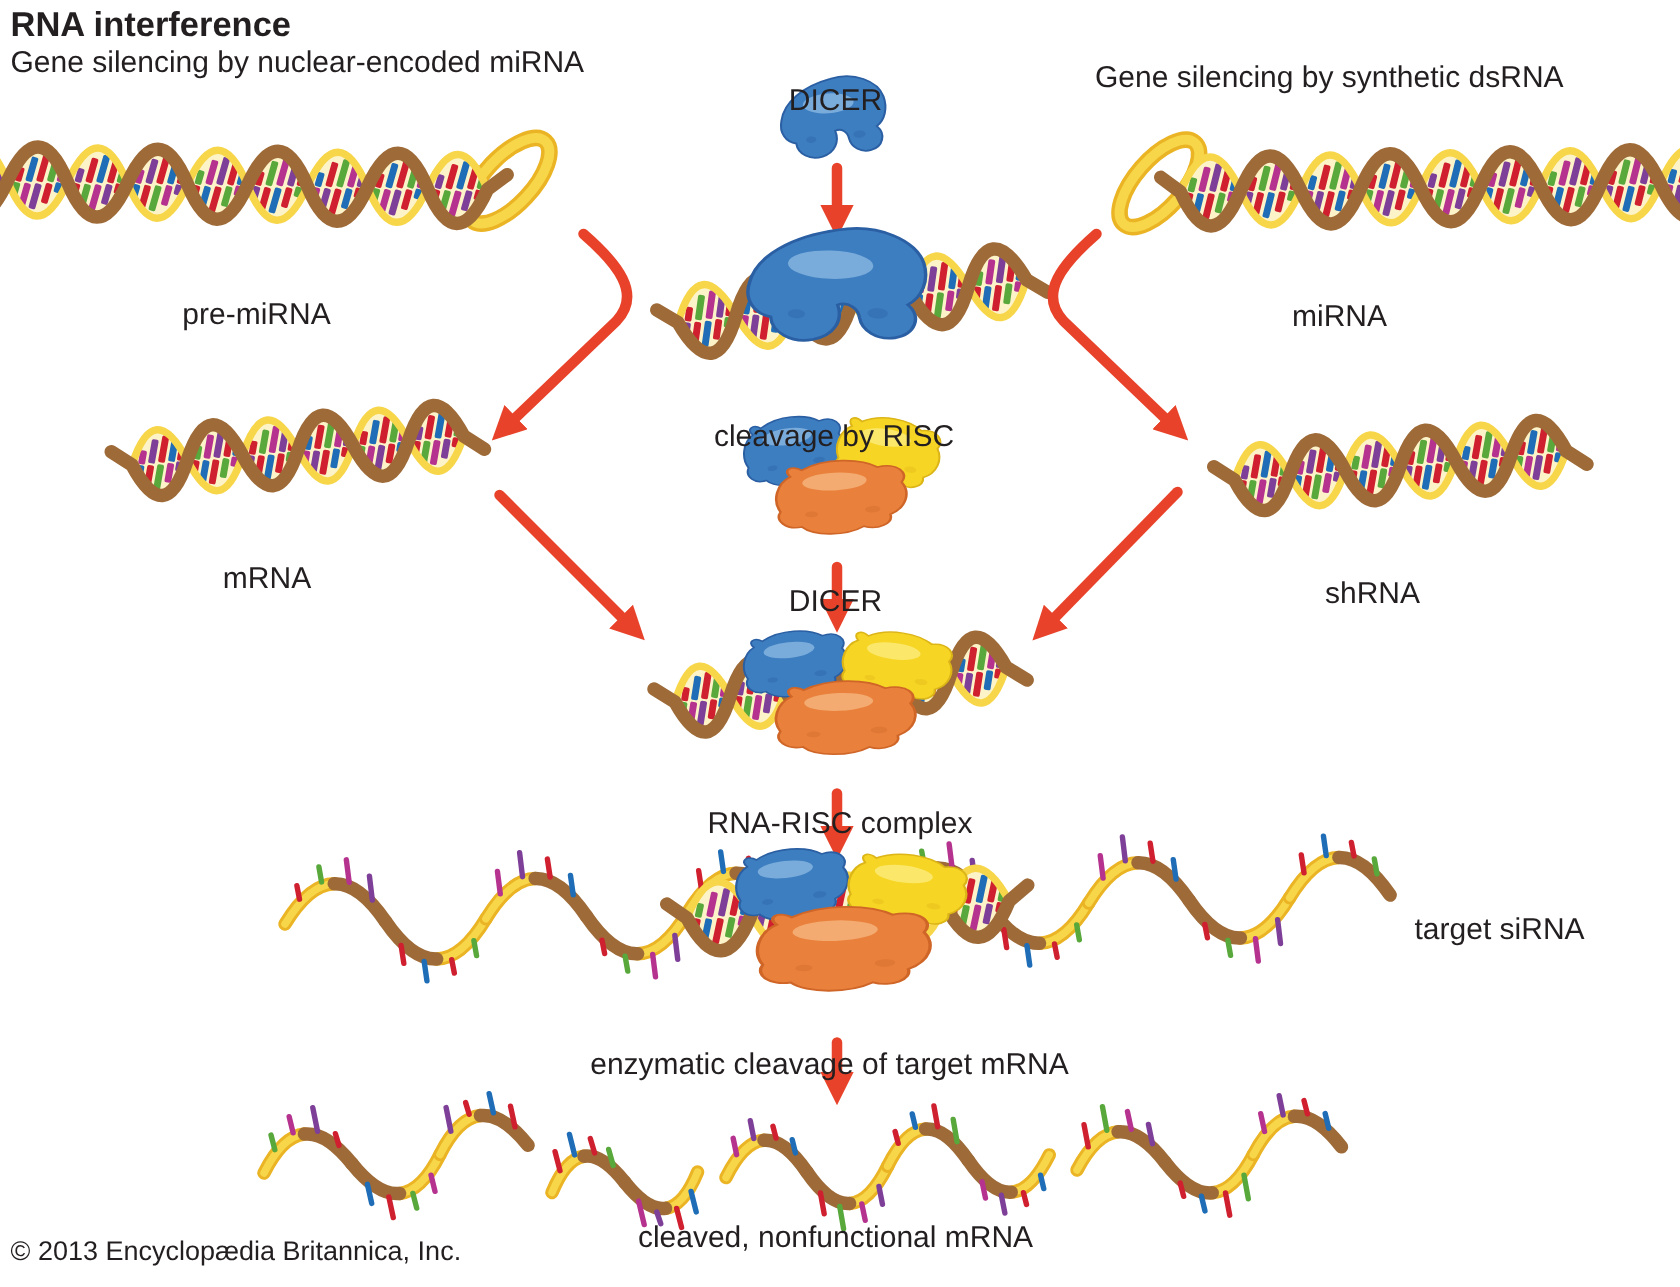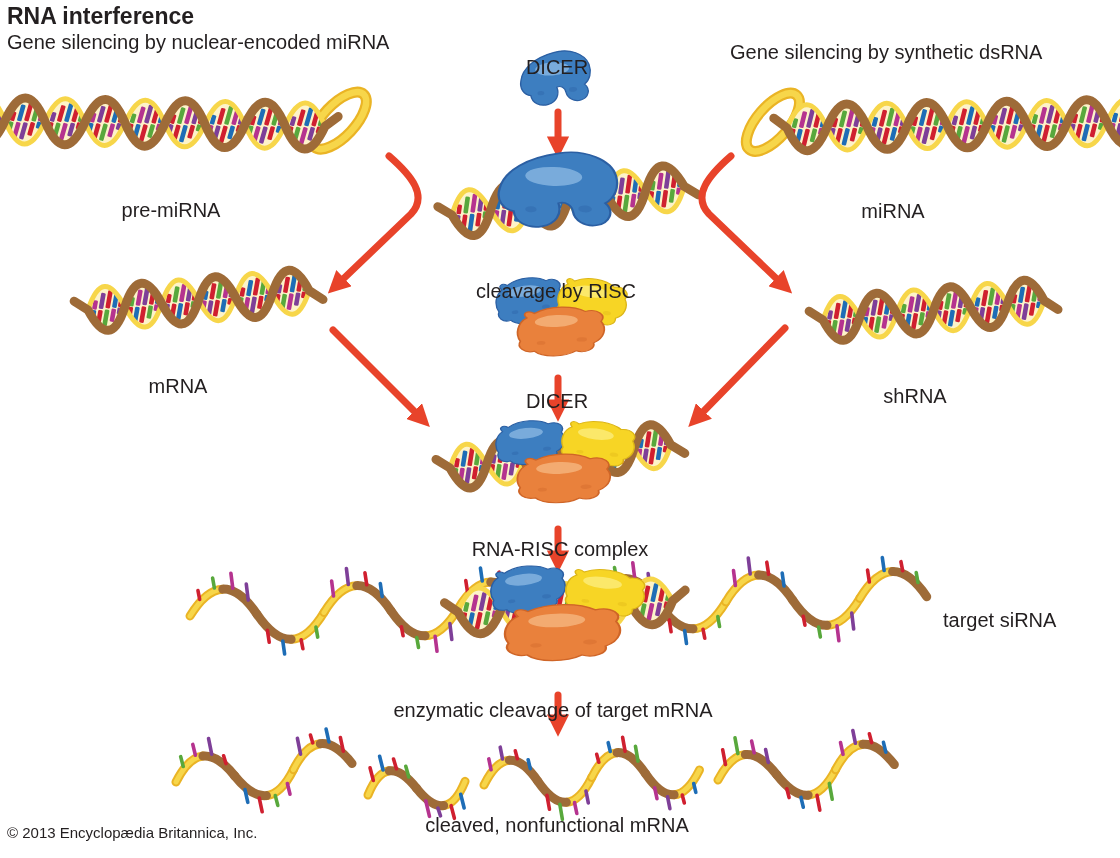--- a/index.html
+++ b/index.html
@@ -2,21 +2,21 @@
 <html><head>
 <meta charset="utf-8">
 <style>
   html,body{margin:0;padding:0;background:#fff;}
   .canvas{position:relative;width:1120px;height:858px;background:#fff;overflow:hidden;
           font-family:"Liberation Sans",sans-serif;color:#231f20;}
   #art{position:absolute;left:0;top:0;}
   .lbl{position:absolute;white-space:nowrap;font-size:20px;line-height:1.1;color:#231f20;}
   .ctr{transform:translateX(-50%);margin-top:34px;}
   .title{font-weight:bold;font-size:23px;}
-  .copy{font-size:15px;}
+  .copy{font-size:18px;}
 </style>
 </head>
 <body>
 
 <div class="canvas">
   <svg id="art" width="1120" height="858" viewBox="0 0 1120 858">
       <defs>
         <marker id="ah" viewBox="0 0 10 10" refX="2.5" refY="5" markerWidth="3.2" markerHeight="3.2" orient="auto" markerUnits="strokeWidth">
           <path d="M0,0 L10,5 L0,10 Z" fill="#e8432a"></path>
         </marker>

